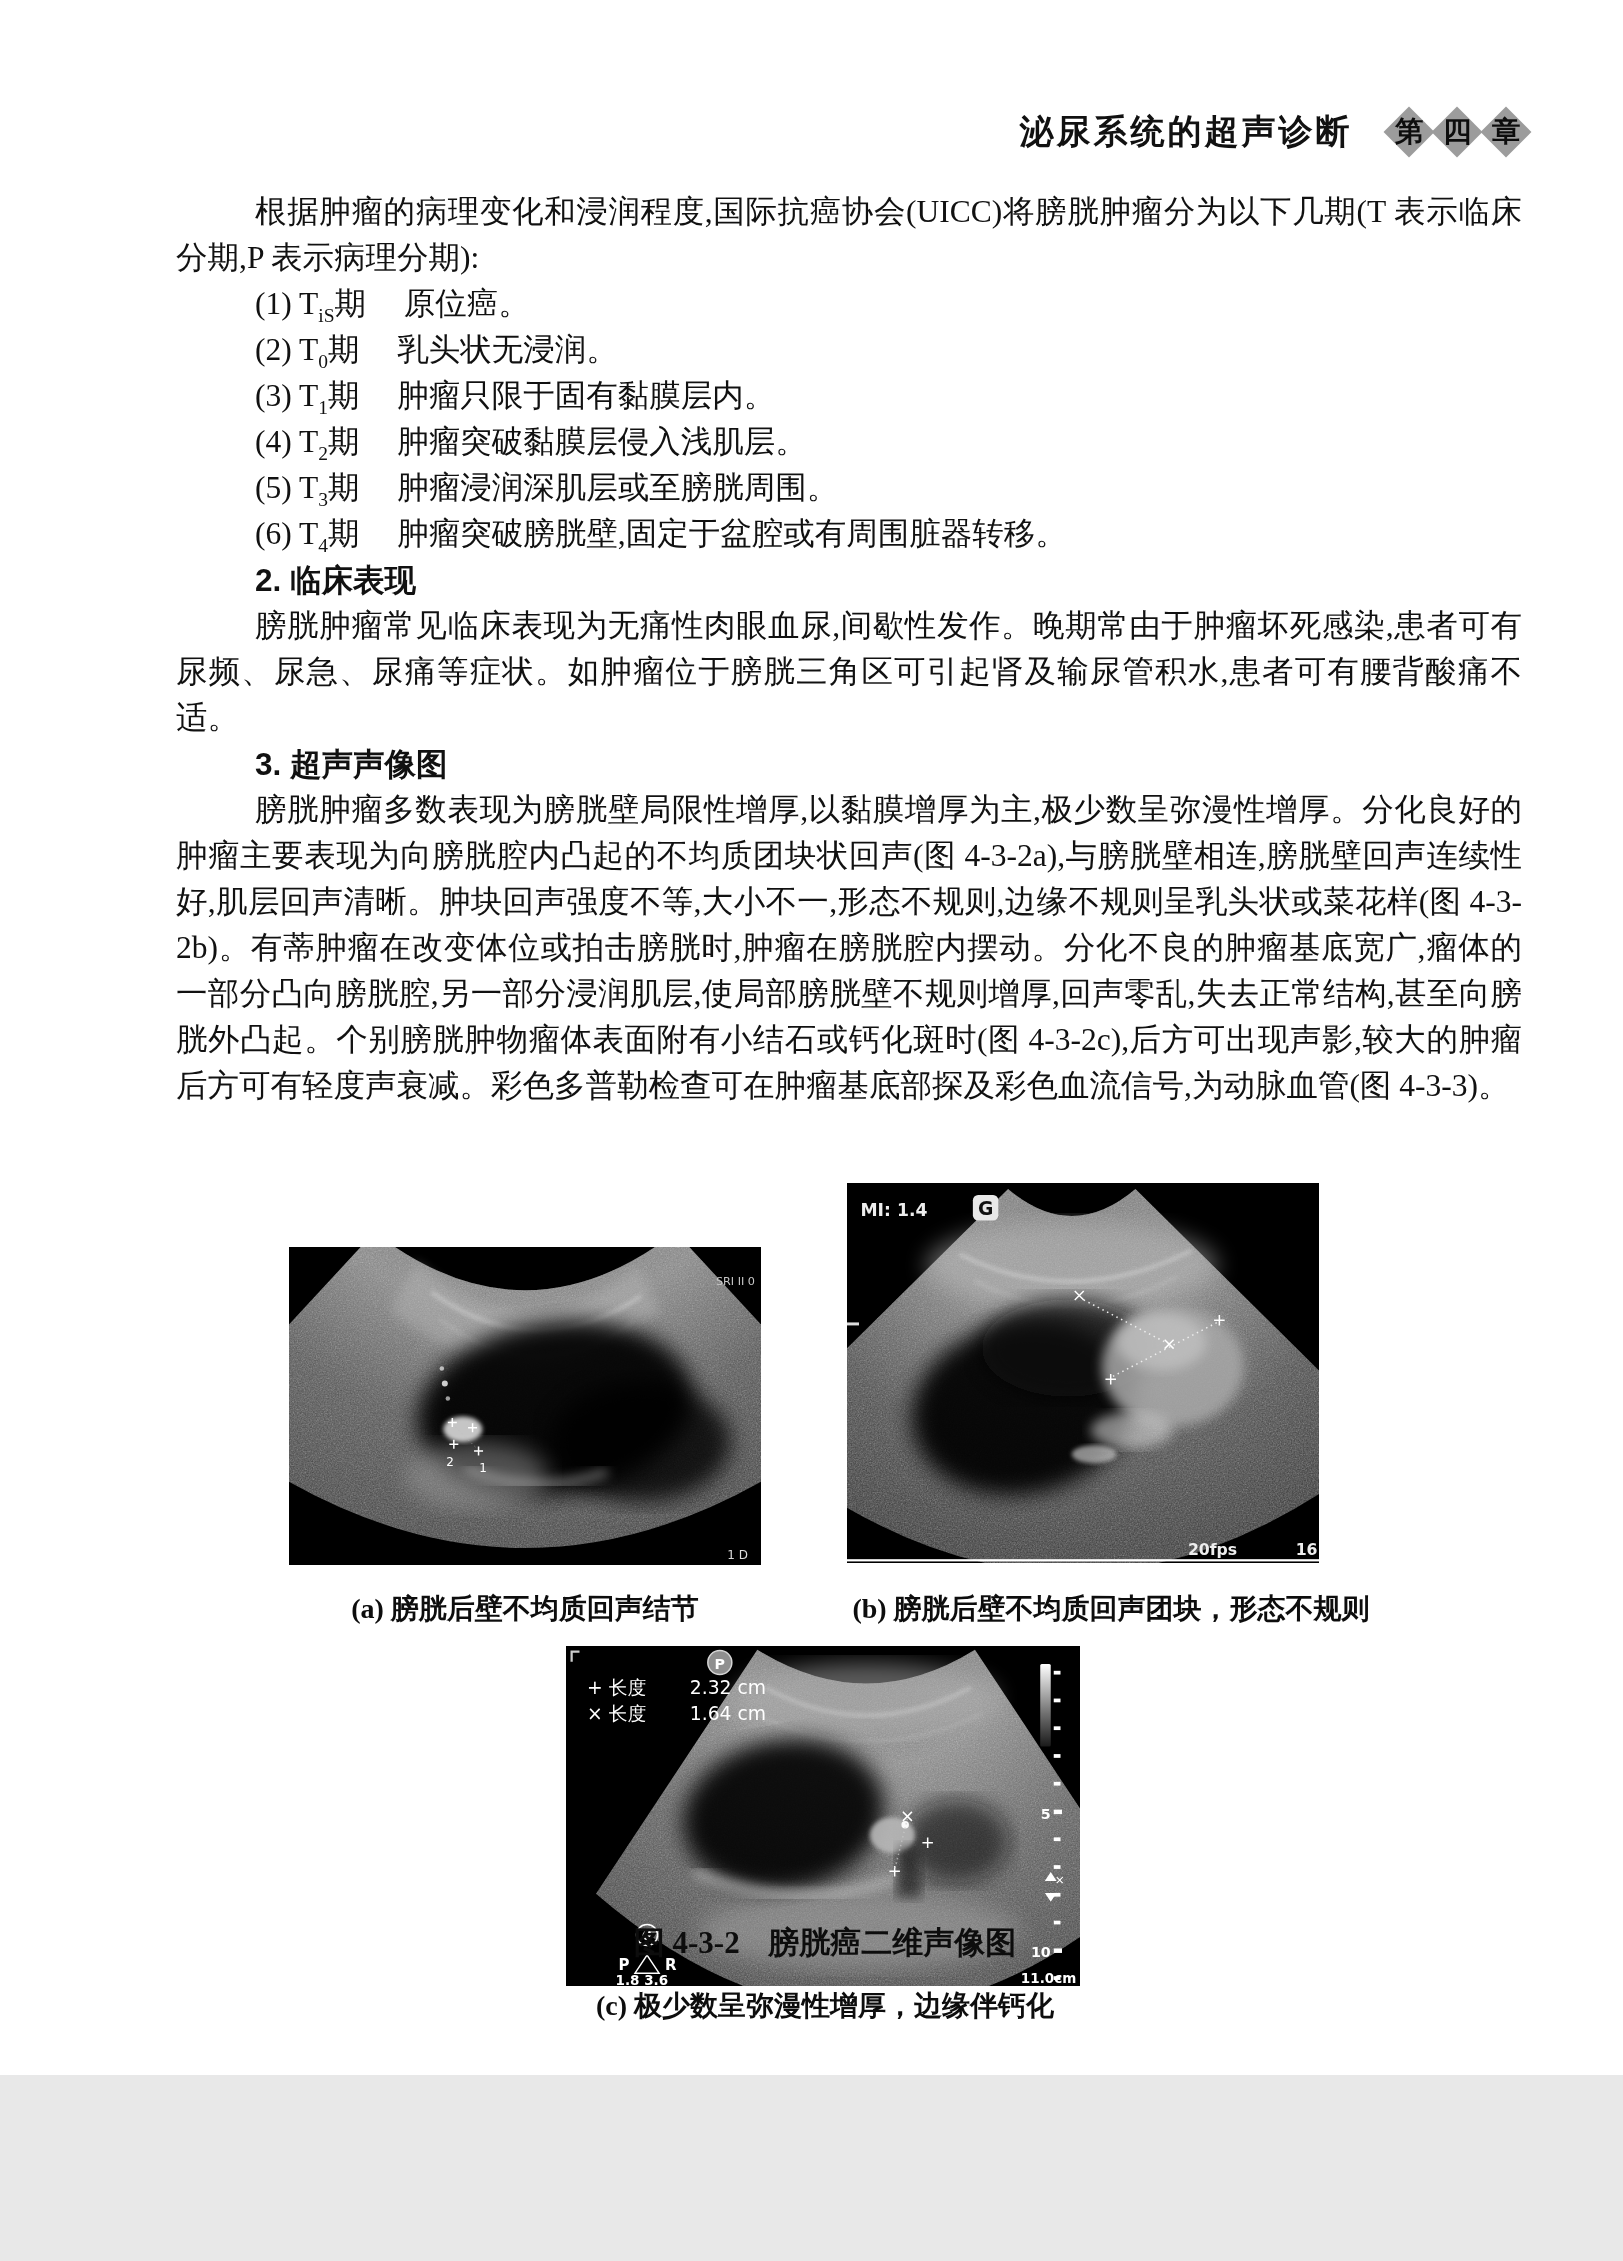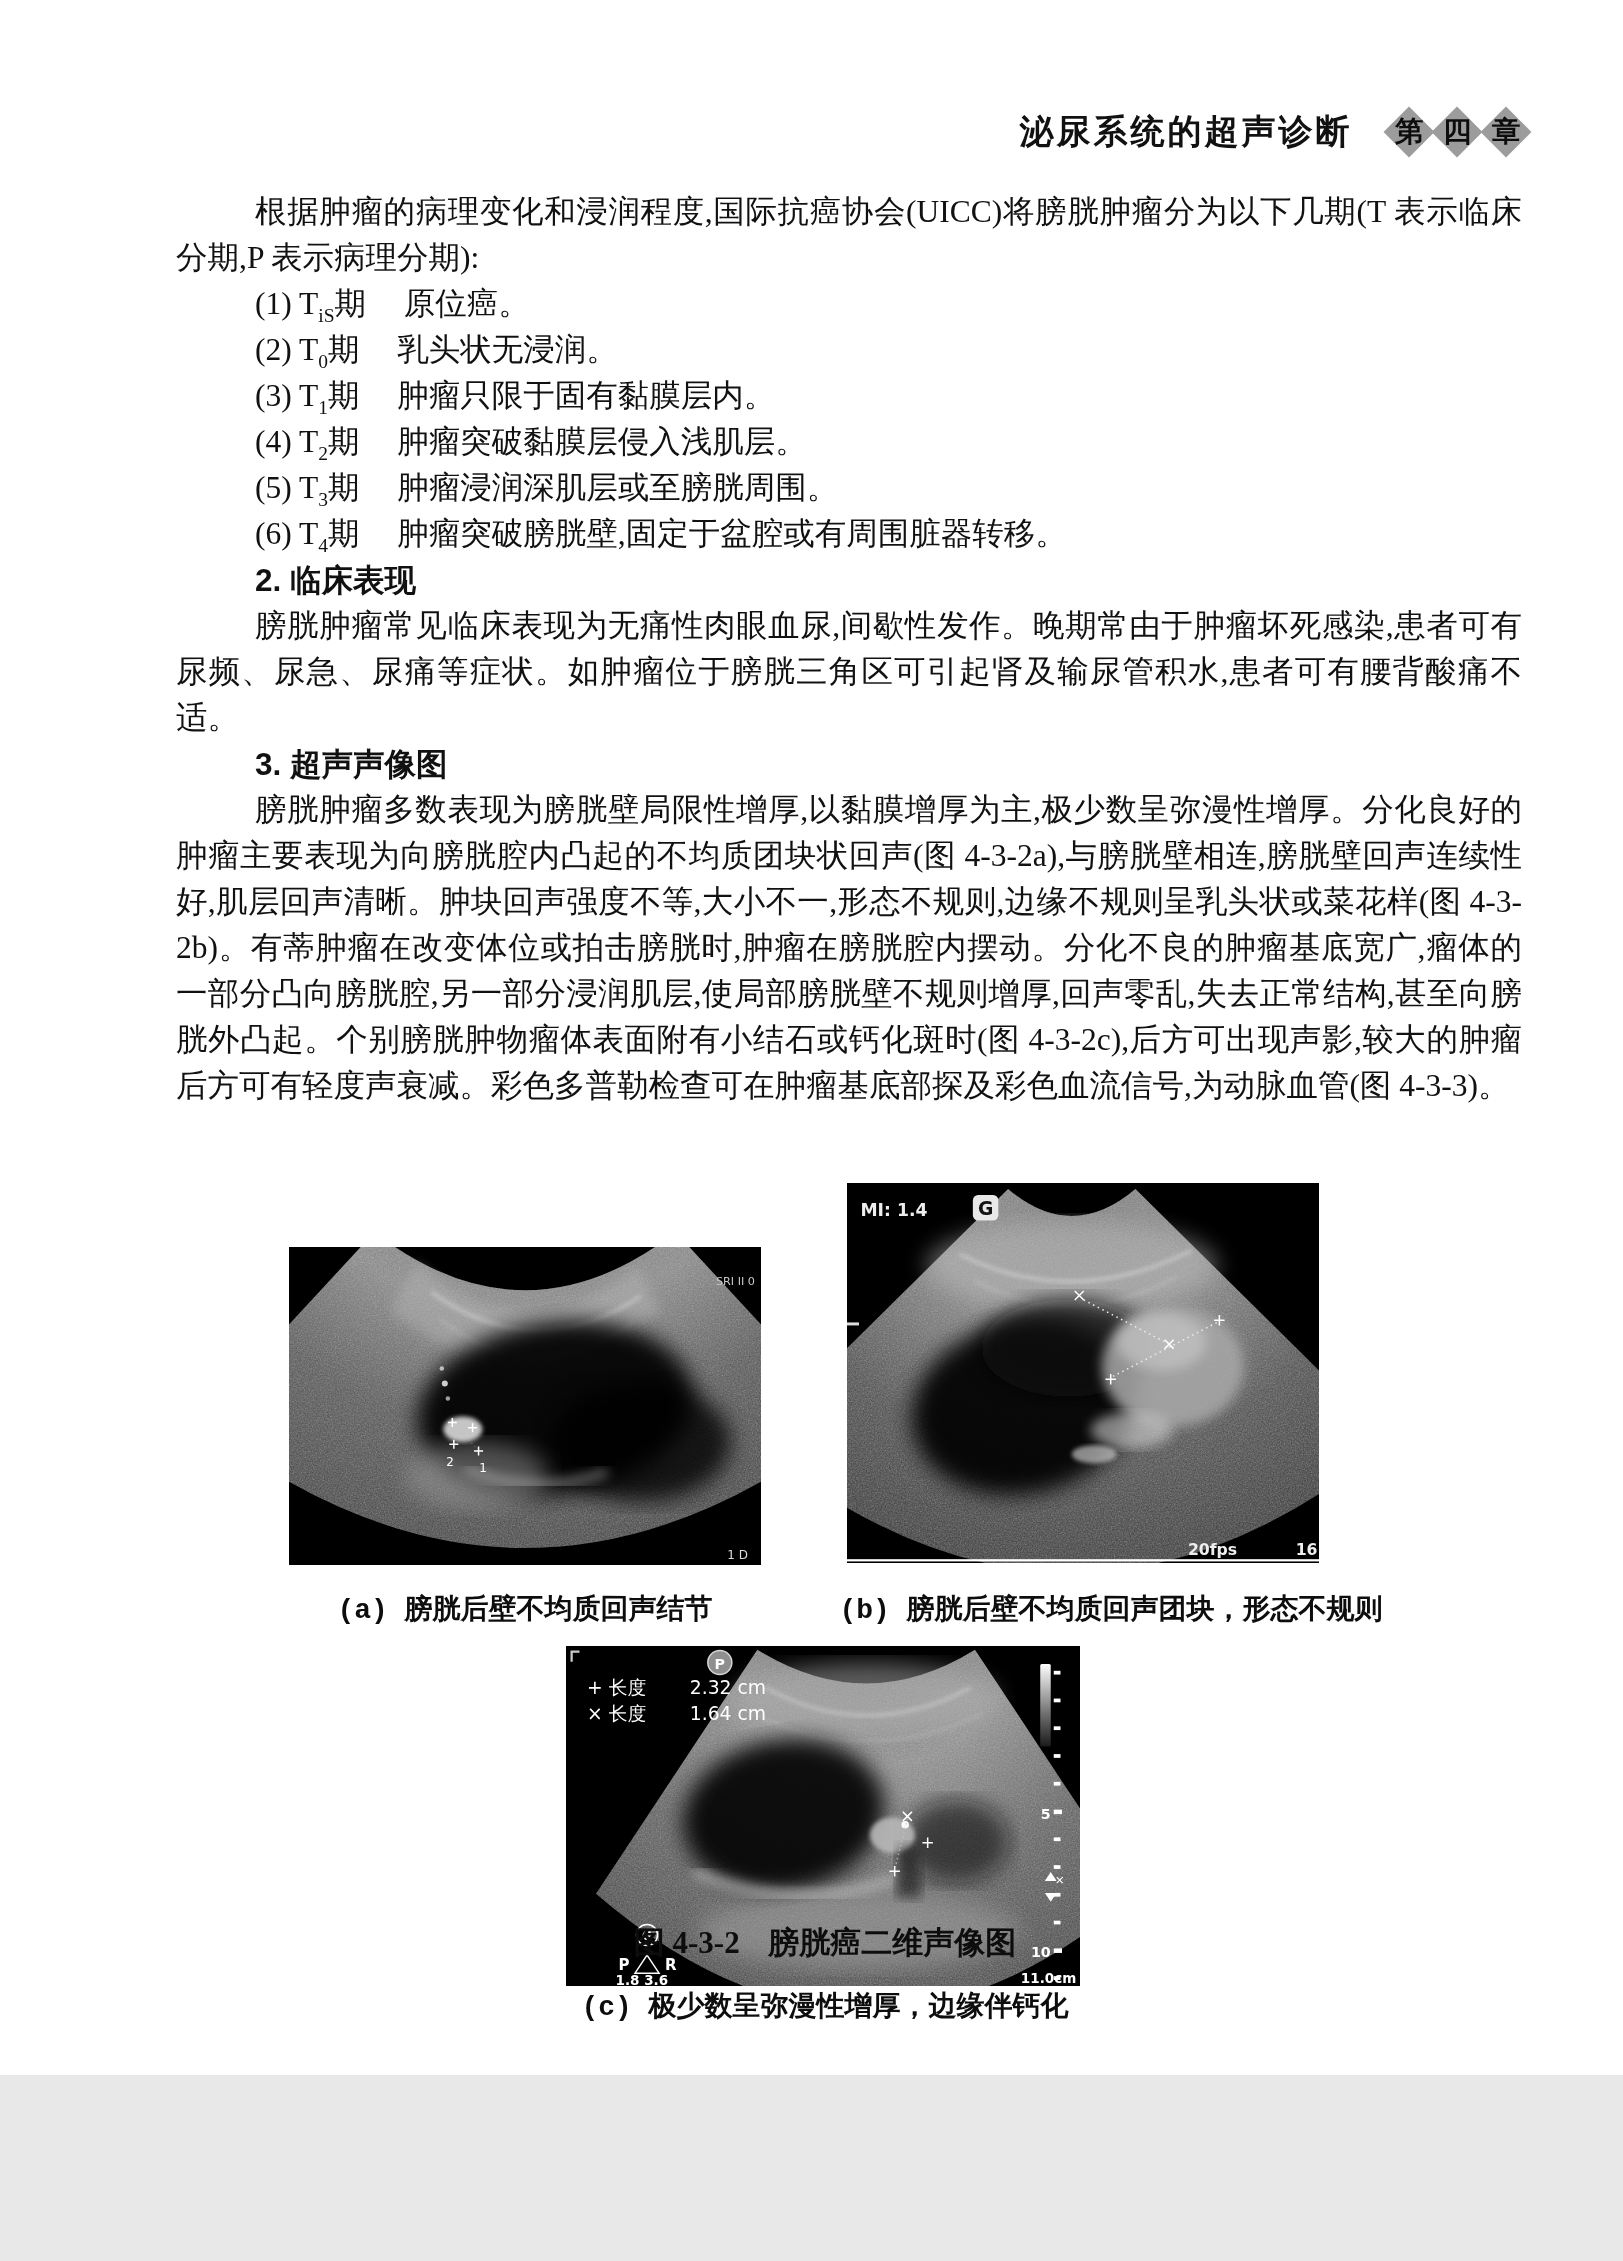--- a/index.html
+++ b/index.html
@@ -26,21 +26,21 @@
                padding-left:79px;}
 
   
   .us-img{position:absolute;background:#000;}
   #img-a{left:289px;top:1247px;width:472px;height:318px;}
   #img-b{left:847px;top:1183px;width:472px;height:380px;}
   #img-c{left:566px;top:1646px;width:514px;height:340px;}
   .us-img svg{display:block;width:100%;height:100%;}
 
   .caption{position:absolute;text-align:center;
-           font-family:Liberation Mono, monospace;
+           font-family:Liberation Serif, serif;
            font-weight:600;font-size:28px;color:#0d0d0d;}
   #cap-a{left:289px;top:1590px;width:472px;}
   #cap-b{left:830px;top:1590px;width:562px;}
   #cap-c{left:525px;top:1987px;width:600px;}
   .fig-caption{position:absolute;left:525px;top:1922px;width:600px;text-align:center;
                font-family:Liberation Serif, serif;
                font-weight:700;font-size:31px;color:#0d0d0d;}
   .fig-caption .fig-label{margin-right:28.5px;}
 
   .page-number{position:absolute;left:1275px;top:2109px;width:180px;text-align:center;

